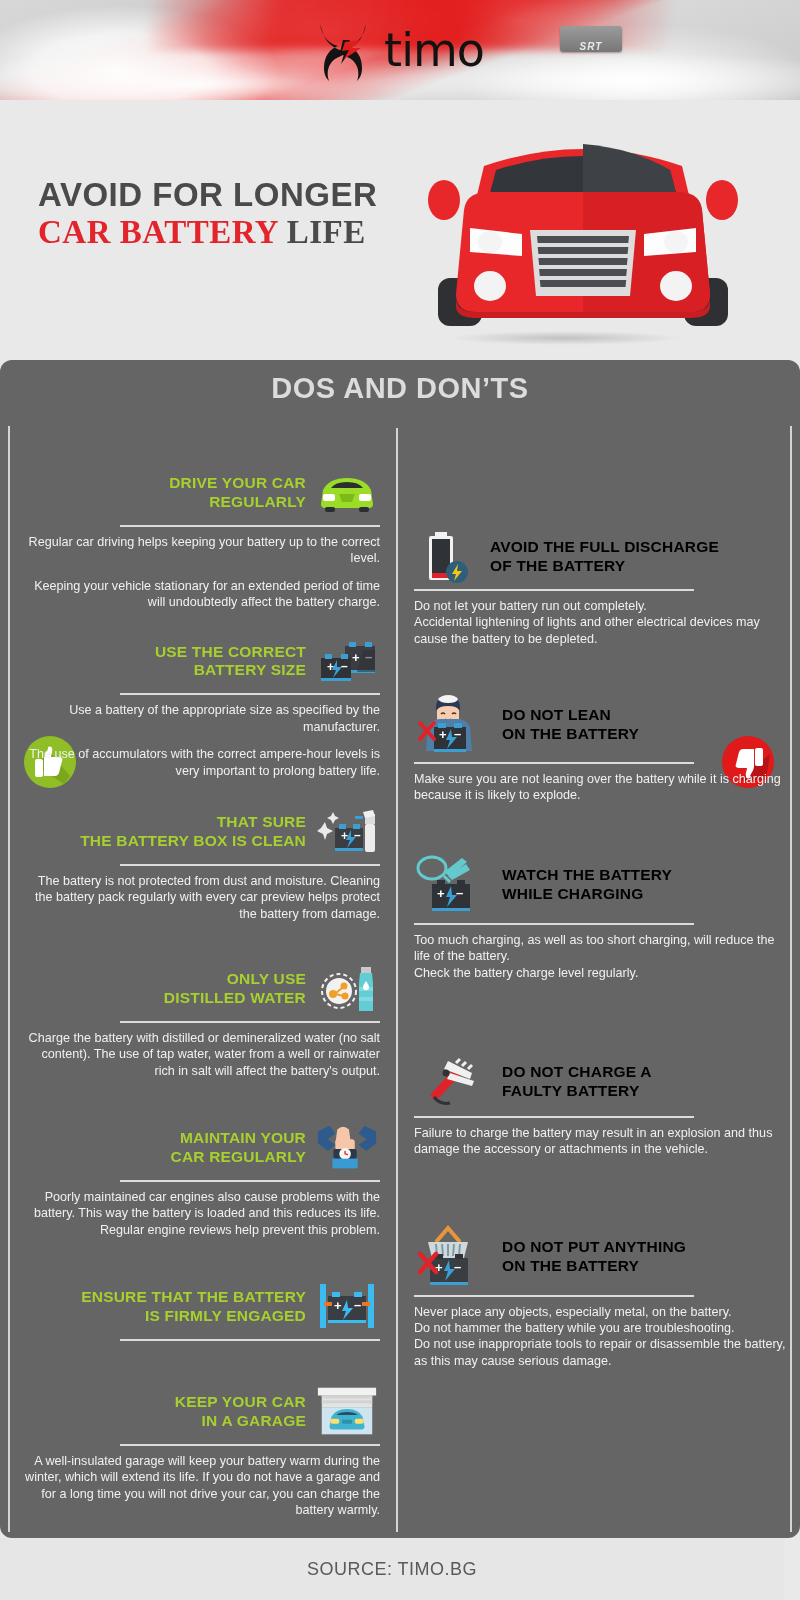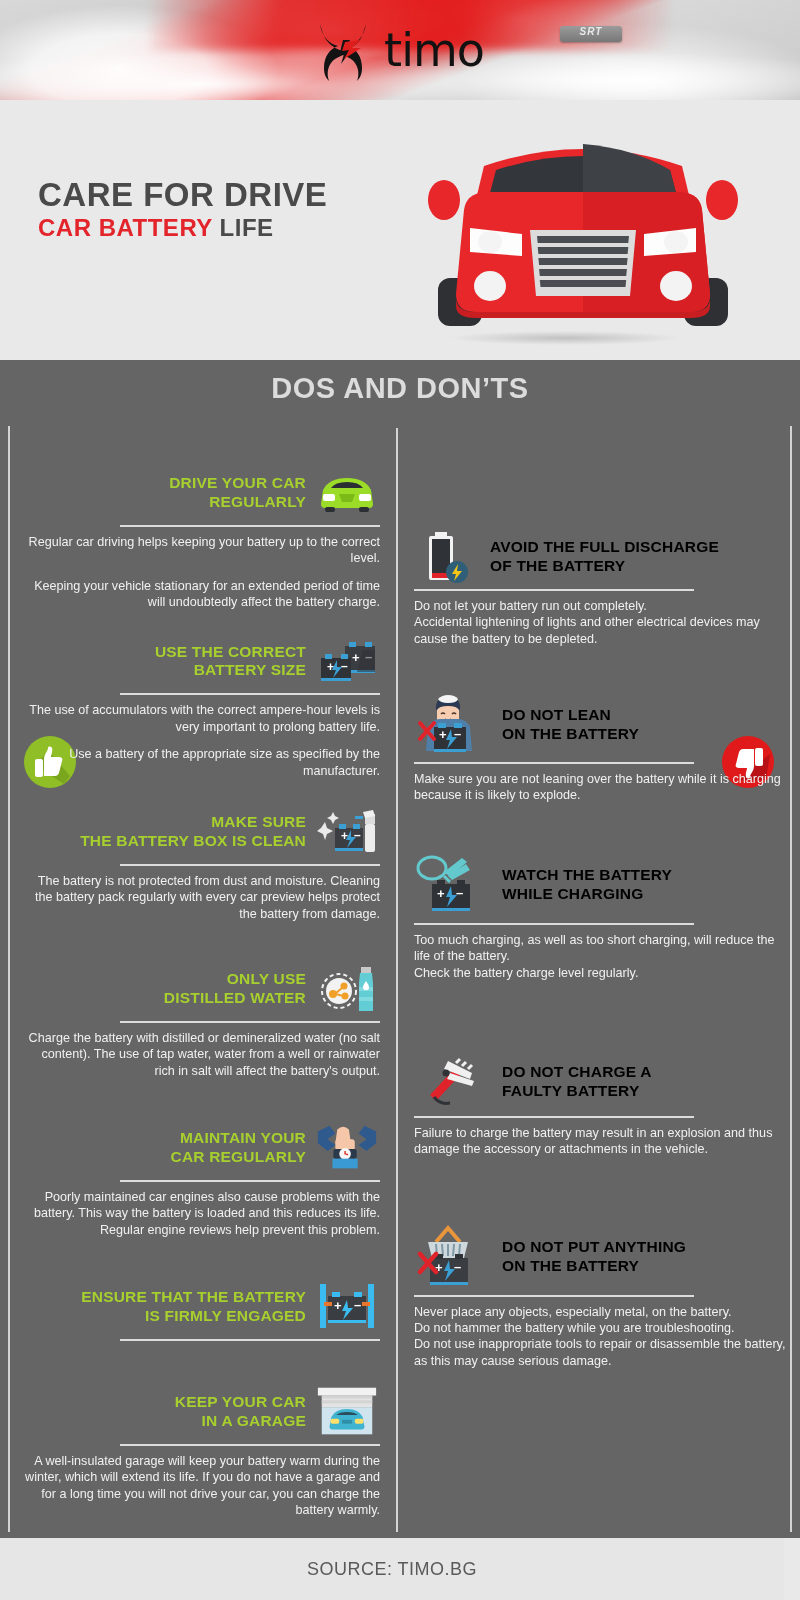--- a/index.html
+++ b/index.html
@@ -31,41 +31,41 @@
     background: radial-gradient(ellipse 420px 46px at 200px 34px, rgba(255,255,255,.95), rgba(255,255,255,0) 70%),
                 radial-gradient(ellipse 380px 40px at 610px 30px, rgba(255,255,255,.9), rgba(255,255,255,0) 70%);
   }
   .logo-wrap {
     position:absolute; left:0; top:0; width:800px; height:100px;
     display:flex; align-items:center; justify-content:center; gap:14px; z-index:6;
   }
   .logo-mark { width:54px; height:64px; }
   .logo-text { font-size:46px; font-weight:400; color:#121212; letter-spacing:-1px; line-height:1; font-family:"DejaVu Sans", sans-serif; }
   .srt-badge {
-    position:absolute; right:178px; top:26px; width:62px; height:16px;
+    position:absolute; right:178px; top:26px; width:62px; height:26px;
     background: linear-gradient(180deg,#9b9b9b,#777); border-radius:3px;
-    display:flex; align-items:flex-start; justify-content:center; z-index:5;
+    display:flex; align-items:flex-end; justify-content:center; z-index:5;
     box-shadow: 0 1px 2px rgba(0,0,0,.3);
   }
   .srt-badge span { font-size:10px; font-style:italic; font-weight:bold; color:#e8e8e8; letter-spacing:1px; }
 
   
   .hero { position:relative; width:800px; height:260px; background:#e9e9e9; overflow:hidden; }
   .hero-title { position:absolute; left:38px; top:76px; width:340px; text-align:left; }
   .hero-line1 { font-size:33px; font-weight:bold; color:#4a4a4a; letter-spacing:.5px; line-height:1.15; }
-  .hero-line2 { font-size:24px; font-weight:bold; color:#4a4a4a; letter-spacing:.5px; line-height:1.15; }
+  .hero-line2 { font-size:33px; font-weight:bold; color:#4a4a4a; letter-spacing:.5px; line-height:1.15;font-family:Liberation Serif, serif; }
   .hero-line2 .red { color:#e3242b; }
   .car-hero { position:absolute; right:52px; top:8px; width:330px; height:240px; }
   .car-shadow {
     position:absolute; left:400px; bottom:12px; width:330px; height:20px;
     background: radial-gradient(ellipse 165px 10px at 50% 50%, rgba(160,160,160,.55), rgba(160,160,160,0) 70%);
   }
 
   
-  .panel { position:relative; width:800px; height:1178px; background:#656565; padding-top:4px; }
+  .panel { position:relative; width:800px; height:1178px; background:#656565; padding-top:4px;border-radius:12px; }
   .panel-title {
     position:absolute; left:0; top:12px; width:800px; text-align:center;
     font-size:29px; font-weight:bold; color:#dcdcdc; letter-spacing:.5px;
   }
   .thumb-badge { position:absolute; width:52px; height:52px; border-radius:50%; overflow:hidden; }
   .thumb-up { left:24px; top:376px; background:#8fbe27; }
   .thumb-down { right:26px; top:376px; background:#e01a1a; }
   .thumb-badge svg { position:absolute; left:0; top:0; }
 
   
@@ -116,21 +116,21 @@
         <path d="M50 6 C48 20 40 26 32 28 C40 31 46 38 46 50 C46 56 44 60 41 63 C44 55 42 46 35 41 C32 39 29 38 27 37 L27 33 C32 32 42 27 46 18 C48 13 49 9 50 6 Z" fill="#131313"></path>
         <path d="M27 22 L24 34 L29 33 L25 46 L36 31 L30 32 L34 22 Z" fill="#131313"></path>
         <path d="M29 24 L44 22 L36 30 L45 30 L28 41 L33 32 L26 33 Z" fill="#e01d1d"></path>
       </svg>
       <div class="logo-text">timo</div>
     </div>
   </div>
 
   <div class="hero">
     <div class="hero-title">
-      <div class="hero-line1">CARE FOR DRIVE</div>
+      <div class="hero-line1">AVOID FOR LONGER</div>
       <div class="hero-line2"><span class="red">CAR BATTERY</span><span> LIFE</span></div>
     </div>
     <div class="car-shadow"></div>
     <svg class="car-hero" viewBox="0 0 330 240">
 
       <rect x="20" y="170" width="44" height="48" rx="12" fill="#2f3033"></rect>
       <rect x="266" y="170" width="44" height="48" rx="12" fill="#2f3033"></rect>
 
       <ellipse cx="26" cy="92" rx="16" ry="20" fill="#e8272b"></ellipse>
       <ellipse cx="304" cy="92" rx="16" ry="20" fill="#e8272b"></ellipse>
@@ -230,28 +230,28 @@
                 <rect x="10" y="18" width="7" height="5" fill="#3b9fd4"></rect>
                 <rect x="26" y="18" width="7" height="5" fill="#3b9fd4"></rect>
                 <text x="12" y="35" font-size="12" font-weight="bold" fill="#fff" font-family="'Liberation Sans',sans-serif">+</text>
                 <text x="26" y="34" font-size="12" font-weight="bold" fill="#fff" font-family="'Liberation Sans',sans-serif">–</text>
                 <path d="M22 24 L17 34 L21 34 L18 42 L27 31 L22 31 Z" fill="#3b9fd4"></path>
               </svg>
             </div>
           </div>
           <div class="rule"></div>
           <div class="item-body">
+            <p>Use a battery of the appropriate size as specified by the manufacturer.</p>
             <p>The use of accumulators with the correct ampere-hour levels is very important to prolong battery life.</p>
-            <p>Use a battery of the appropriate size as specified by the manufacturer.</p>
           </div>
         </div>
 
         <div class="item" style="margin-top:26px;">
           <div class="item-head">
-            <div class="item-title" style="white-space:pre-line">MAKE SURE
+            <div class="item-title" style="white-space:pre-line">THAT SURE
 THE BATTERY BOX IS CLEAN</div>
             <div class="item-icon">
               <svg width="64" height="52" viewBox="0 0 64 52">
                 <path d="M6 22 L10 16 L12 22 L18 25 L12 28 L10 34 L8 28 L2 25 Z" fill="#eaeaea"></path>
                 <path d="M16 10 L18 6 L20 10 L24 12 L20 14 L18 18 L16 14 L12 12 Z" fill="#eaeaea"></path>
                 <rect x="20" y="22" width="28" height="22" fill="#3a3d42"></rect>
                 <rect x="20" y="42" width="28" height="3" fill="#3b9fd4"></rect>
                 <rect x="24" y="18" width="7" height="5" fill="#3b9fd4"></rect>
                 <rect x="38" y="18" width="7" height="5" fill="#3b9fd4"></rect>
                 <text x="26" y="34" font-size="12" font-weight="bold" fill="#fff" font-family="'Liberation Sans',sans-serif">+</text>

